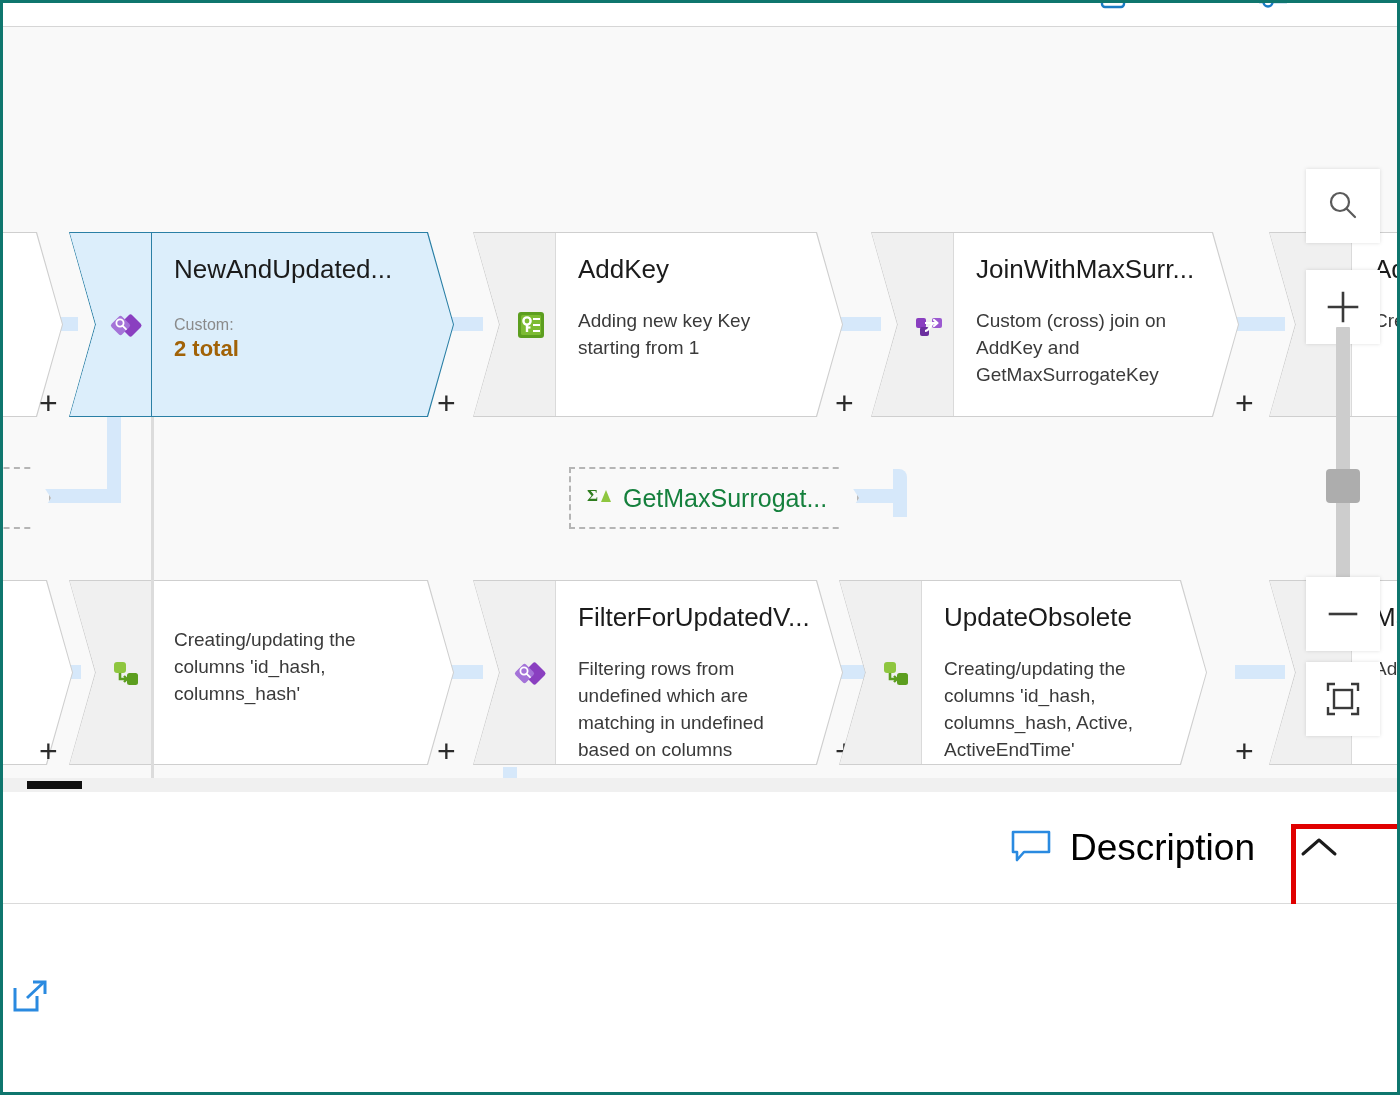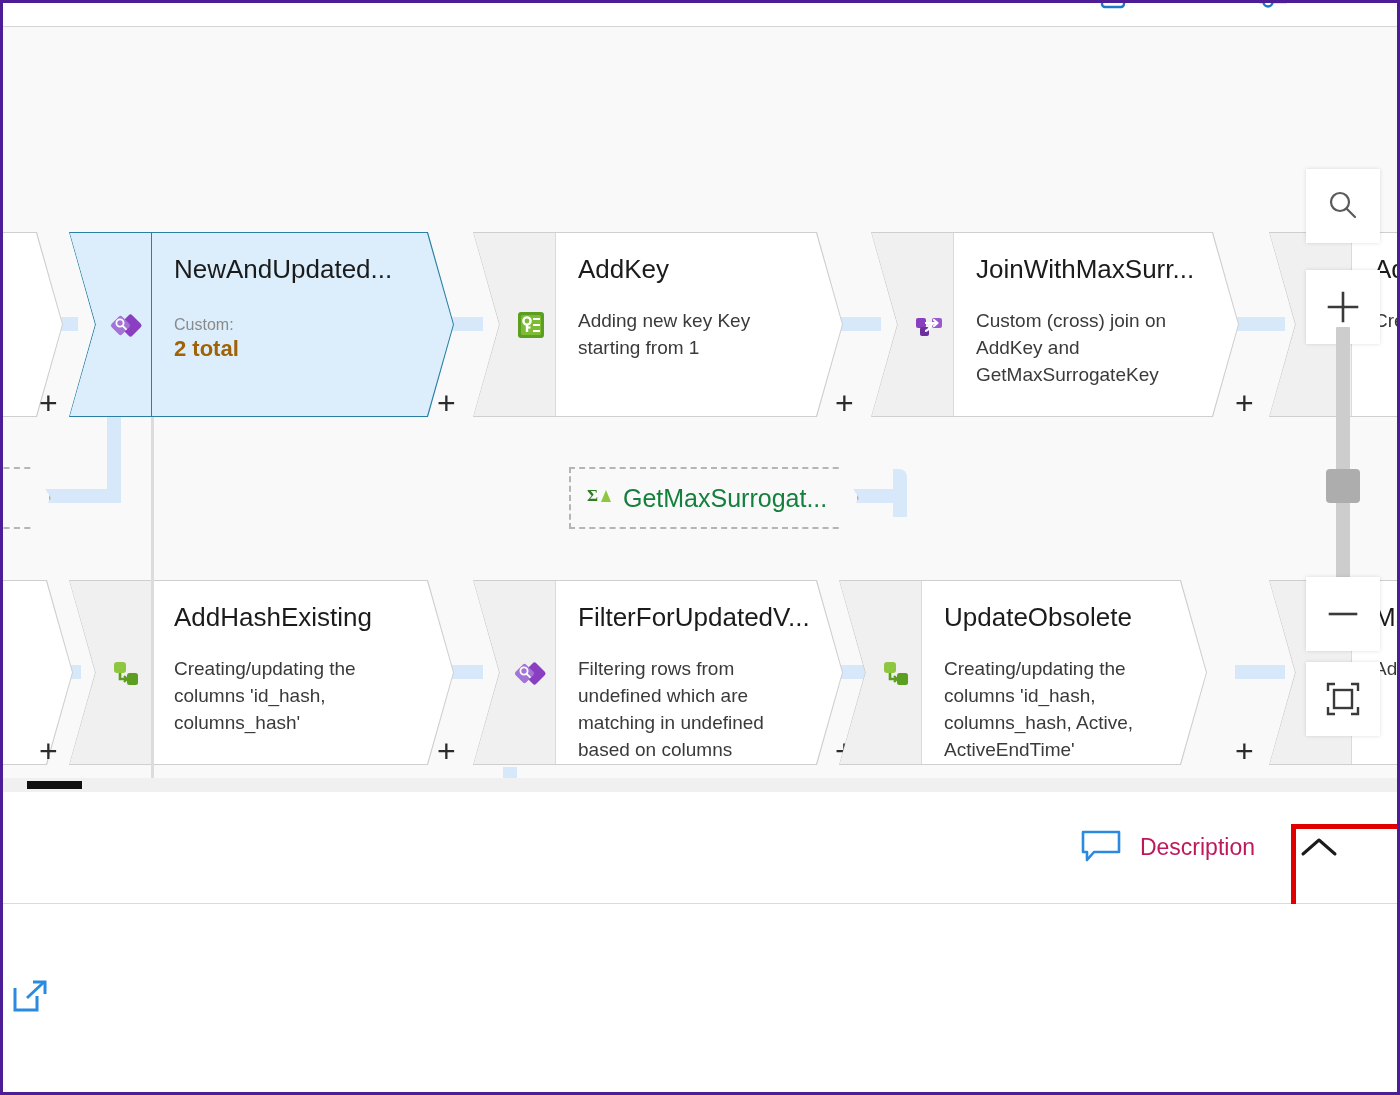--- a/index.html
+++ b/index.html
@@ -6,21 +6,21 @@
     margin: 0; padding: 0;
     background: #ffffff;
     font-family: "Liberation Sans", sans-serif;
   }
   #screen {
     position: relative;
     width: 1400px; height: 1095px;
     overflow: hidden;
     background: #ffffff;
     box-sizing: border-box;
-    border: 3px solid #4c1d95;
+    border: 3px solid #0f766e;
   }
 
   
   .toolbar {
     position: absolute;
     left: 0; top: 0;
     width: 1394px; height: 24px;
     background: #ffffff;
     border-bottom: 1px solid #d6d6d6;
     box-sizing: border-box;
@@ -196,21 +196,21 @@
     width: 1394px; height: 112px;
     background: #ffffff;
     border-bottom: 1px solid #dadada;
     box-sizing: border-box;
     display: flex; align-items: center; justify-content: flex-end;
   }
   .desc-group {
     display: flex; align-items: center; gap: 18px;
     margin-right: 32px;
   }
-  .desc-text { font-size: 23px; color: #be185d; }
+  .desc-text { font-size: 37px; color: #000000; }
   .chev-box {
     width: 92px; height: 92px;
     display: flex; align-items: center; justify-content: center;
   }
   .red-highlight {
     position: absolute;
     left: 1288px; top: 821px;
     width: 112px; height: 110px;
     border: 5px solid #e00000;
     box-sizing: border-box;
@@ -387,21 +387,20 @@
       <div class="node-inner">
         <div class="node-icon-col">
           <svg width="32" height="32" viewBox="0 0 32 32">
             <rect x="3" y="5" width="12" height="11" rx="3" fill="#8ec63f"></rect>
             <rect x="16" y="16" width="11" height="12" rx="2.5" fill="#5c9e1f"></rect>
             <path d="M9 16 v6 h6" fill="none" stroke="#5c9e1f" stroke-width="2.6"></path>
             <path d="M13 19 l3 3 -3 3" fill="none" stroke="#5c9e1f" stroke-width="2.4" stroke-linejoin="round"></path>
           </svg>
         </div>
         <div class="node-body">
-          <div class="node-title">AddHashExisting</div>
           <div class="node-desc">Creating/updating the columns 'id_hash, columns_hash'</div>
         </div>
       </div>
     </div>
     <div class="plus" style="left:434px; top:708px;">+</div>
 
     <div class="node" style="left:470px; top:553px; width:370px;">
       <div class="node-inner">
         <div class="node-icon-col">
           <svg width="34" height="34" viewBox="0 0 34 34">

